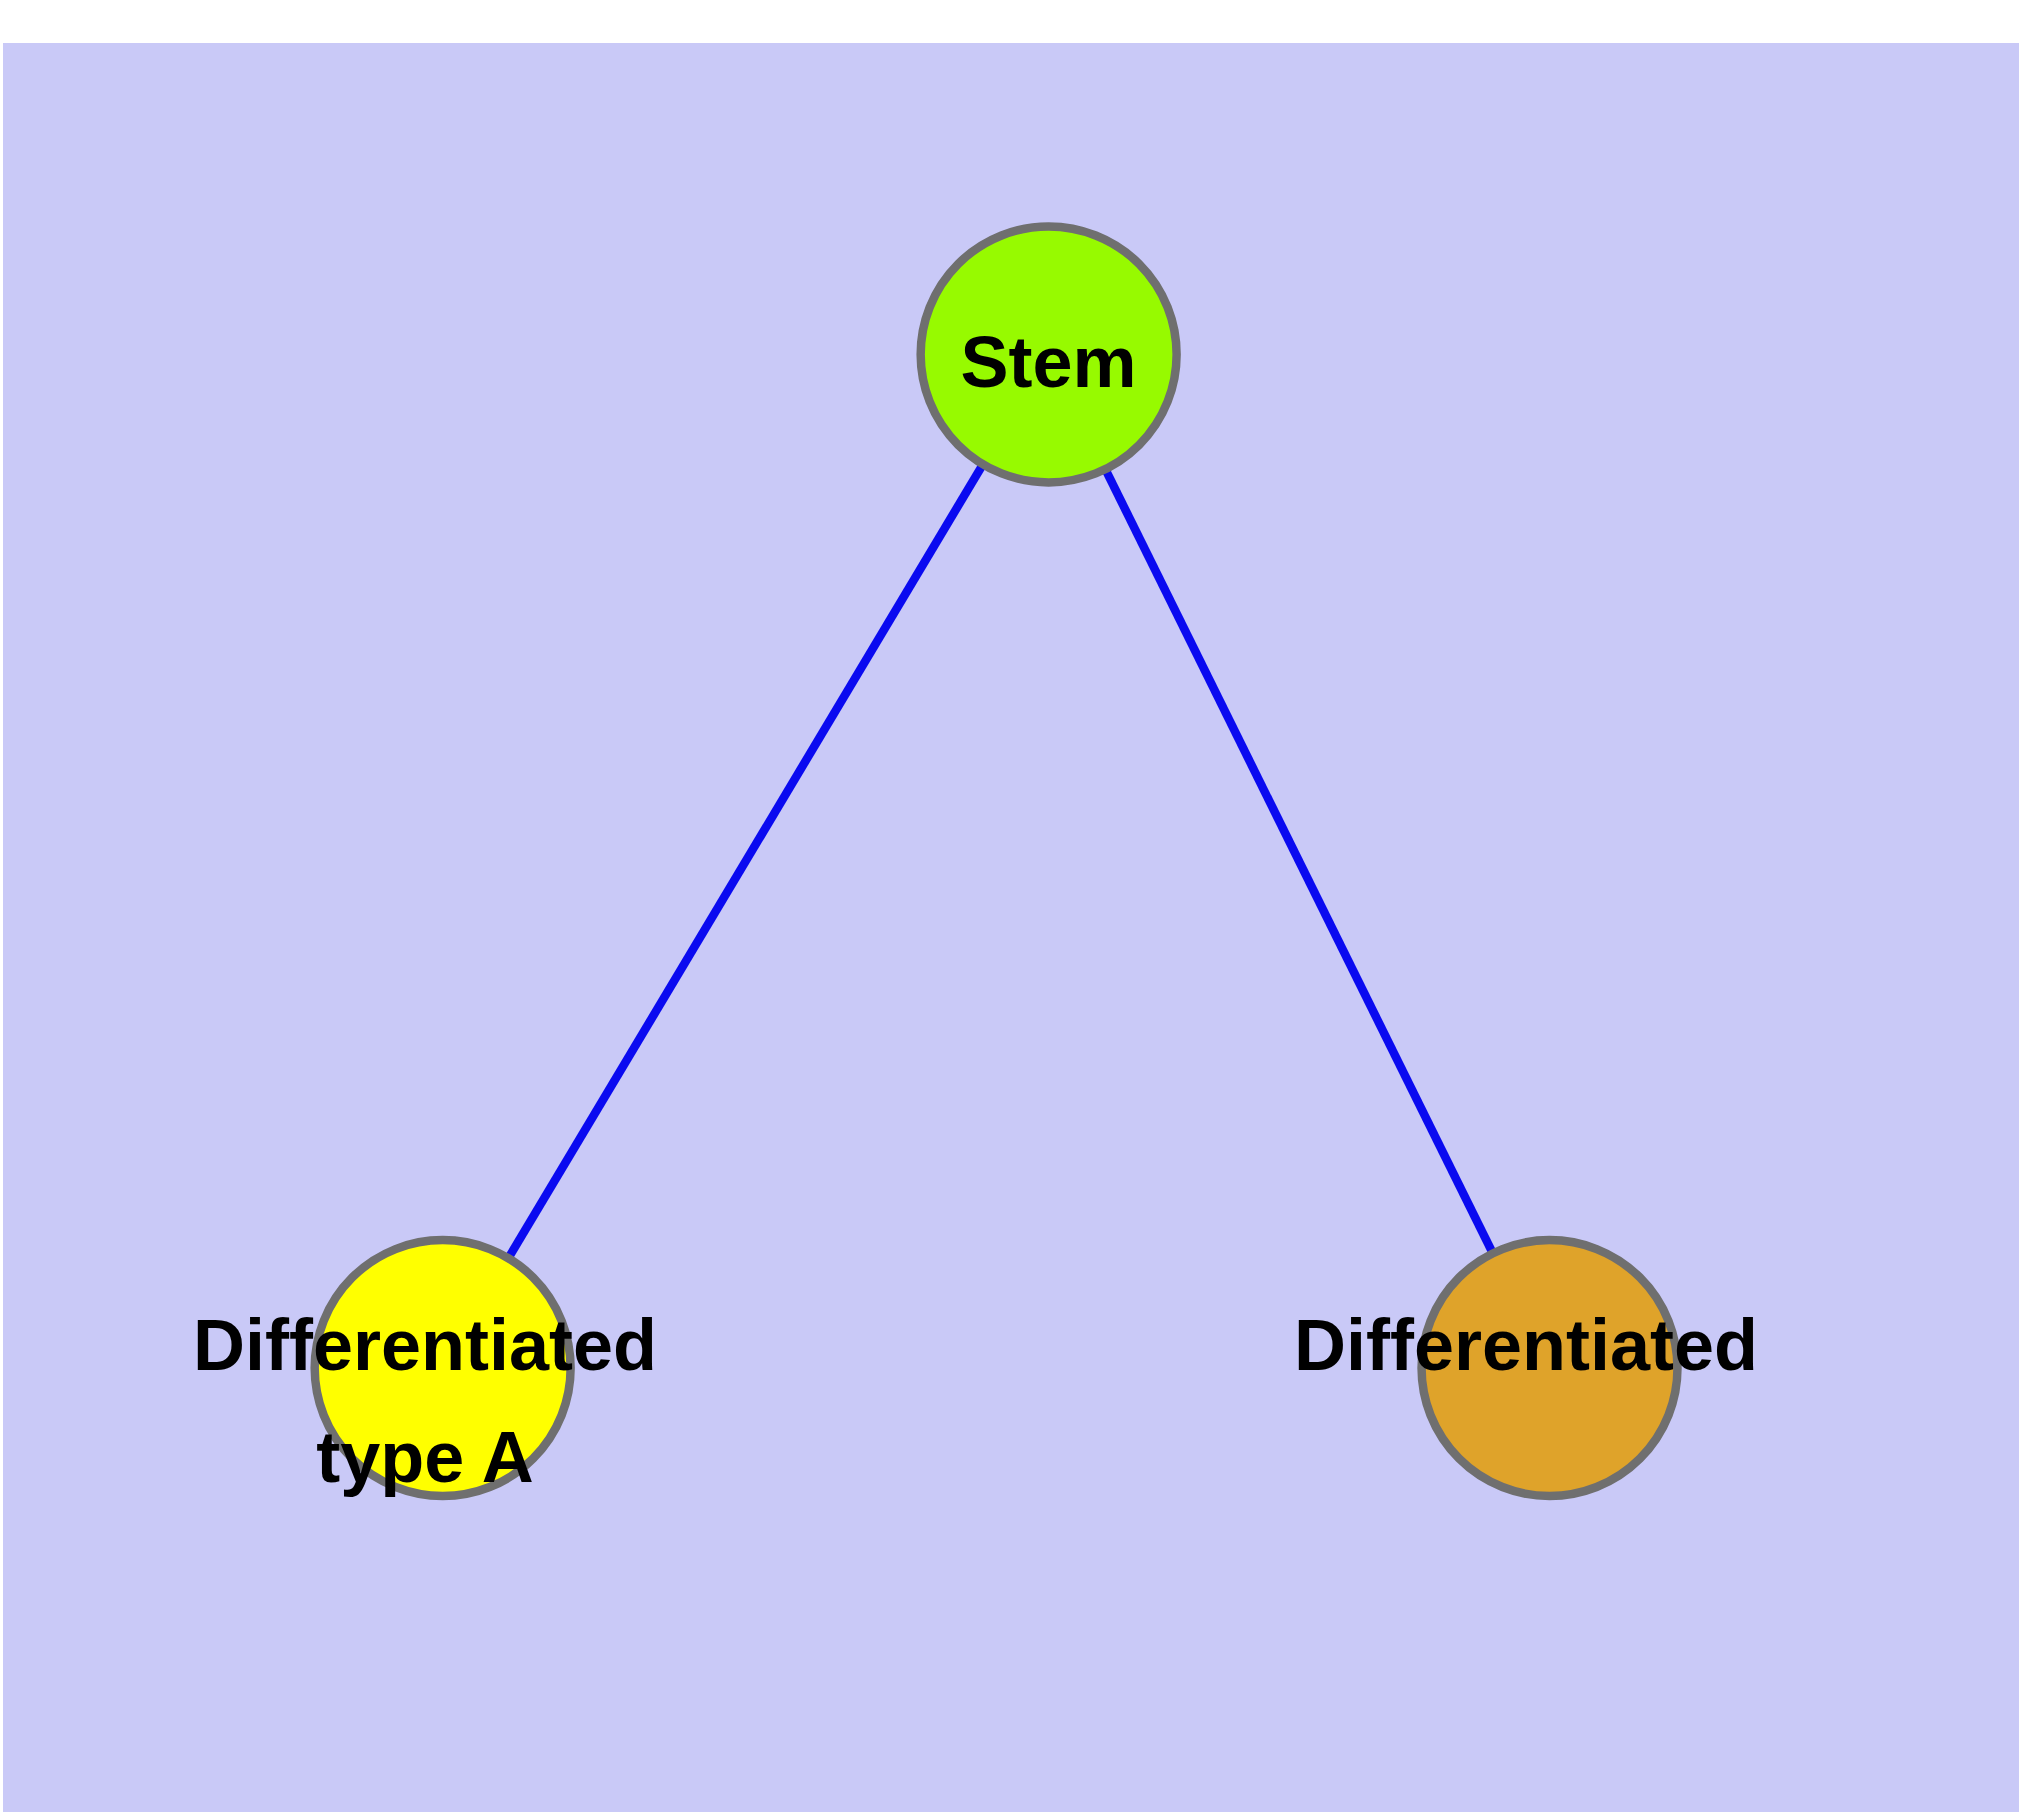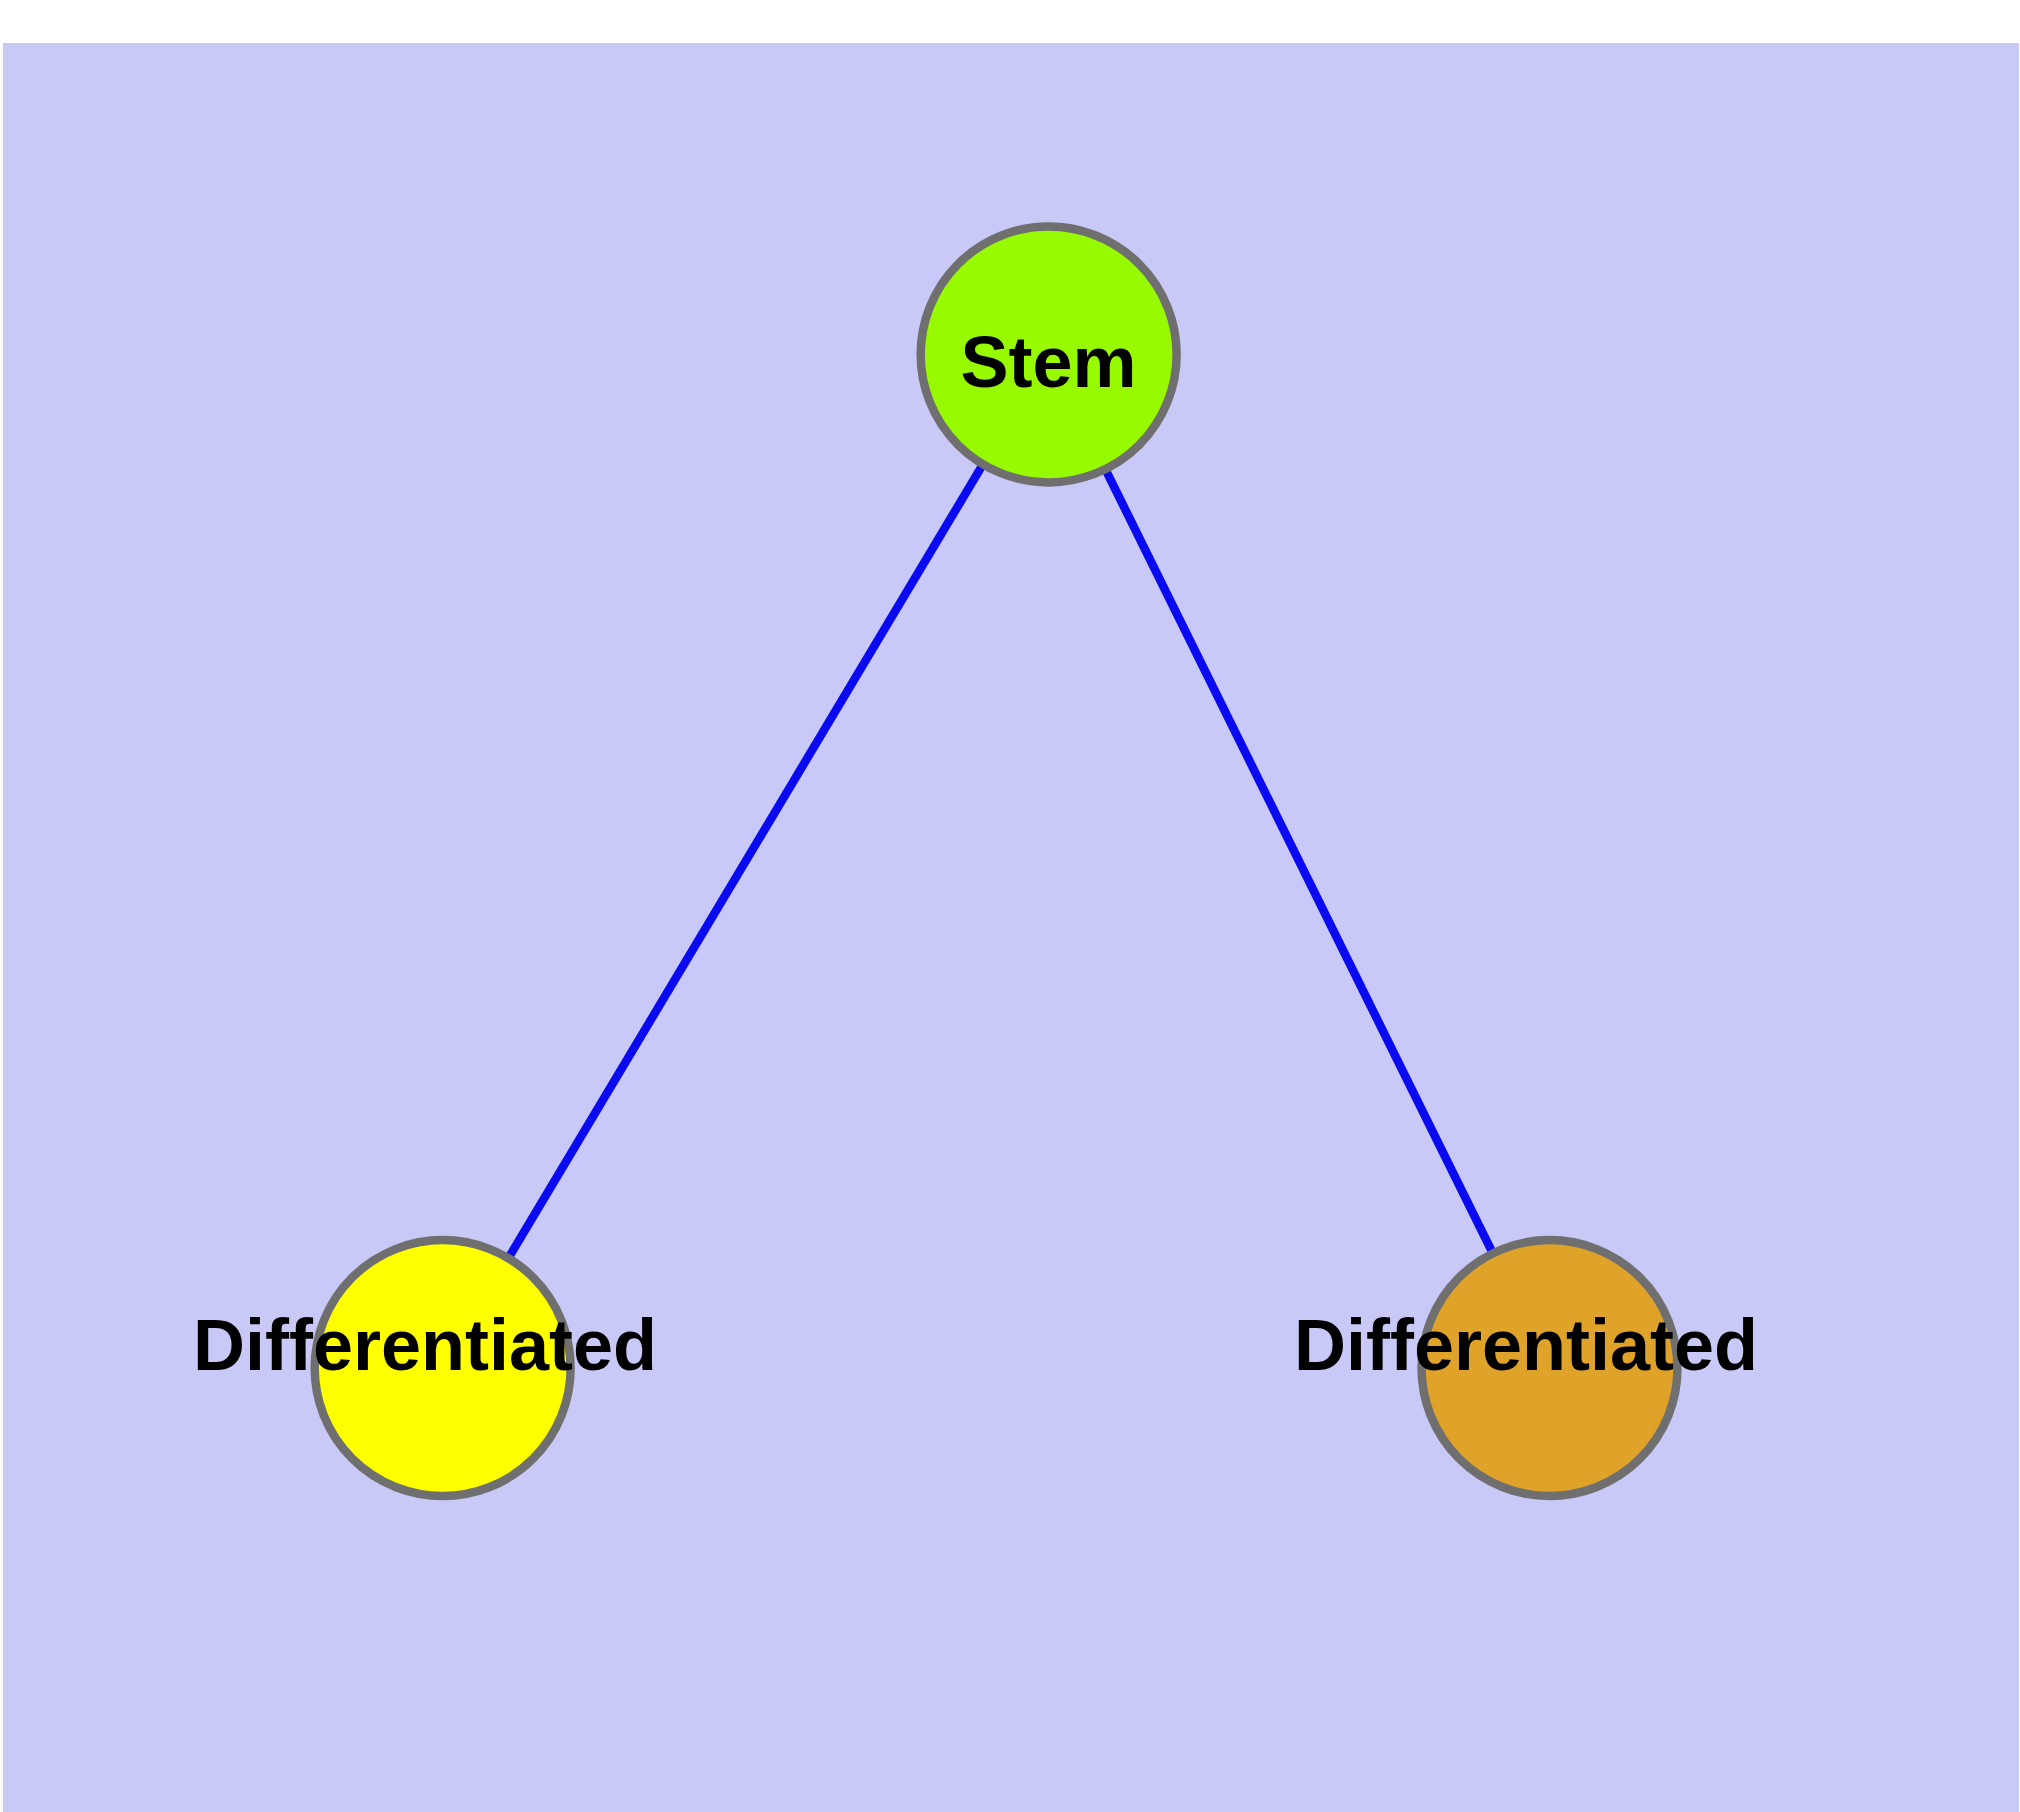--- a/index.html
+++ b/index.html
@@ -58,20 +58,21 @@
     <circle cx="522" cy="1567" r="151" stroke-width="10" fill="#ffff00" stroke="#6f6f6f"></circle>
     <circle cx="1828" cy="1567" r="151" stroke-width="10" fill="#dfa32a" stroke="#6f6f6f"></circle>
   </svg>
 
   <div class="node-label" style="left: 794px; top: 266px; width: 509px; color: rgb(0, 0, 0);">
     <span>Stem</span>
   </div>
 
   <div class="node-label" style="left: 86px; top: 1249px; width: 678px; color: rgb(0, 0, 0);">
     <span>Differentiated</span>
+    <span>type A</span>
   </div>
 
   <div class="node-label" style="left: 1187px; top: 1249px; width: 678px; color: rgb(0, 0, 0);">
     <span>Differentiated</span>
   </div>
 
 </div>
 
 
 </body></html>

